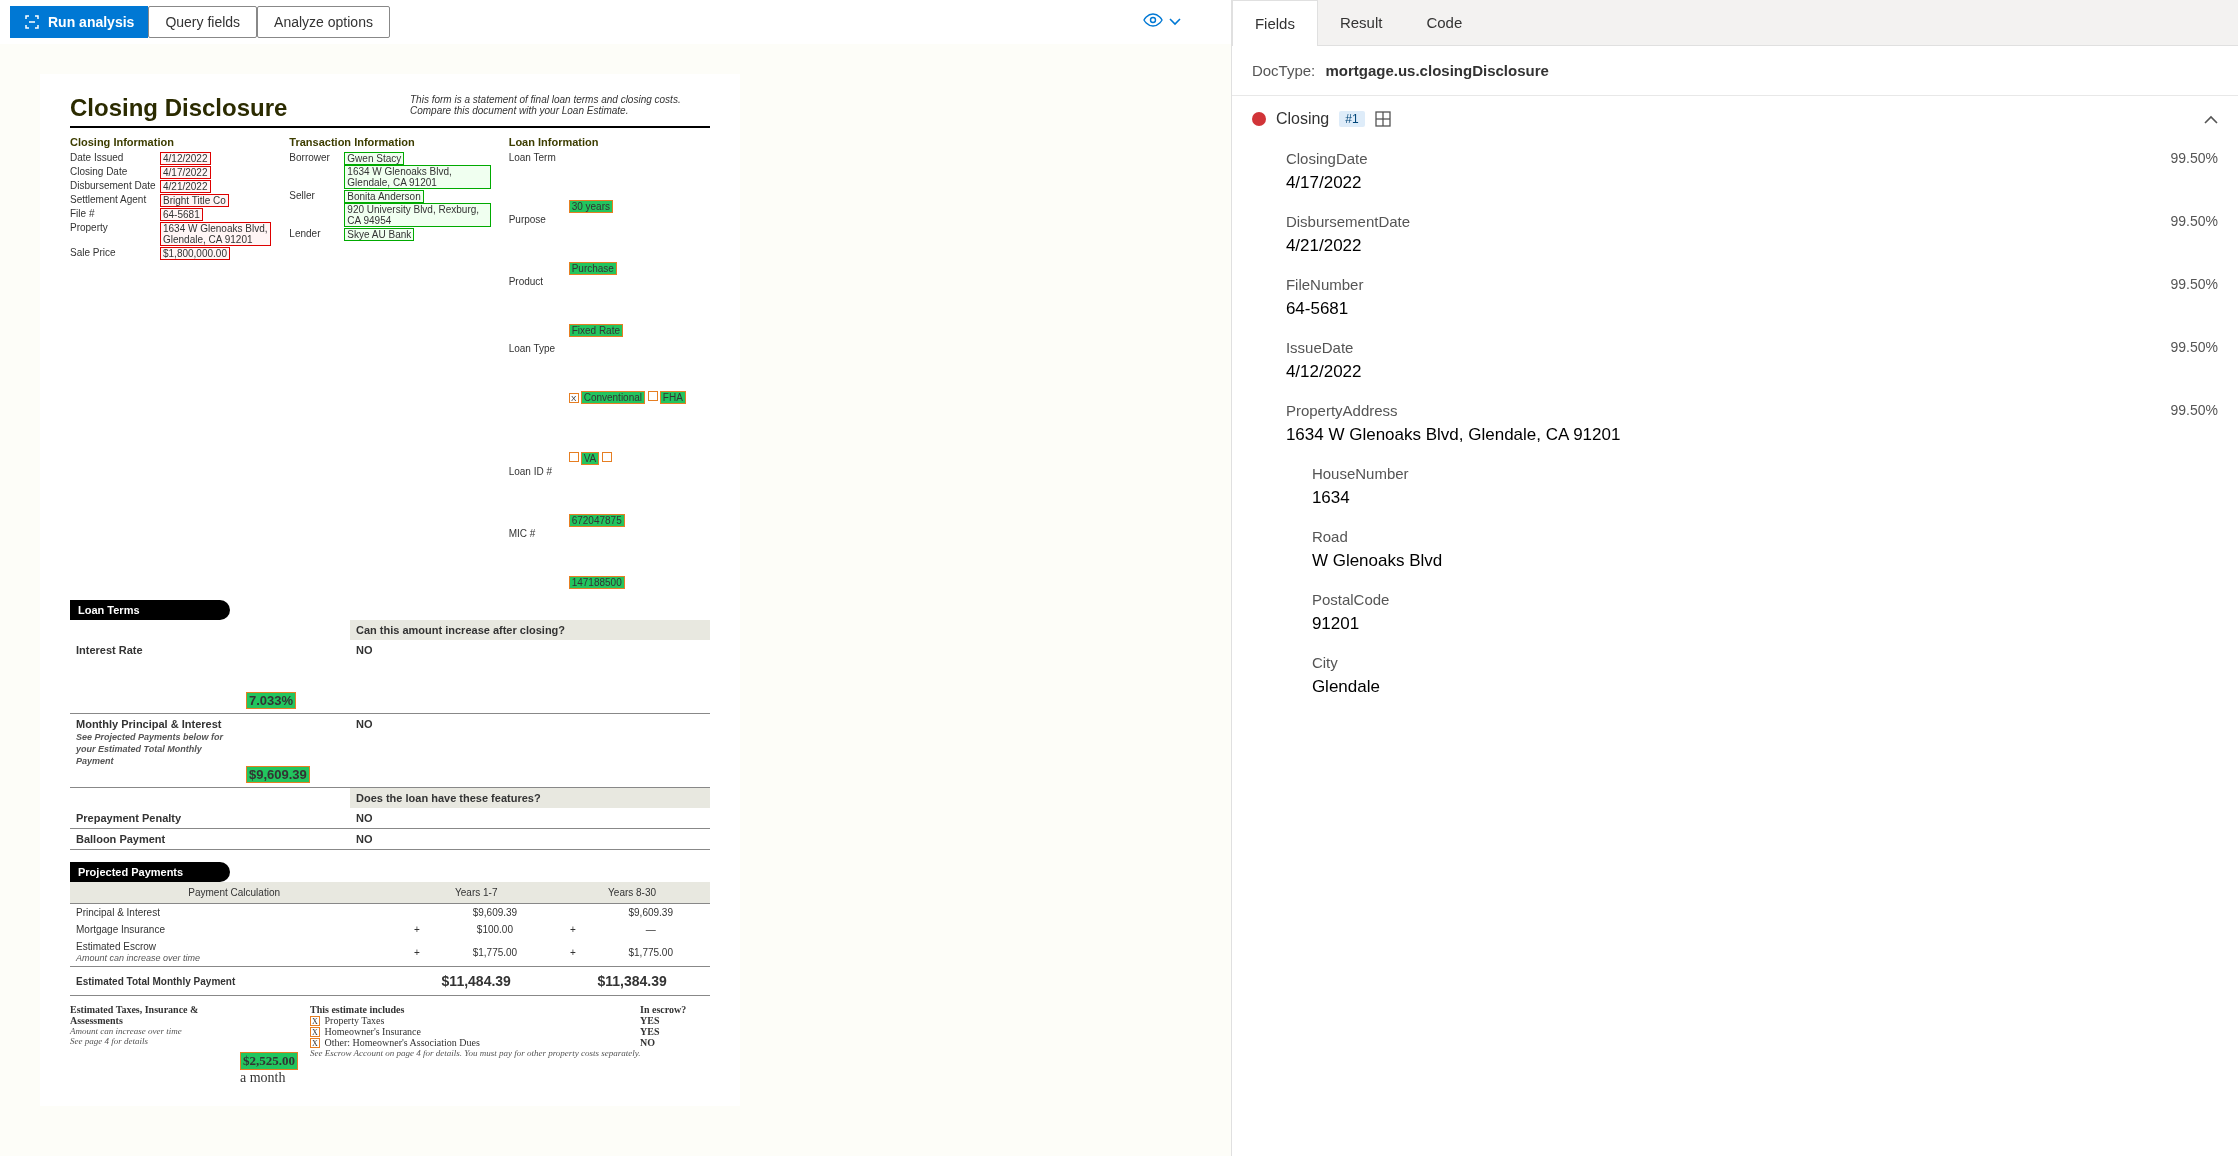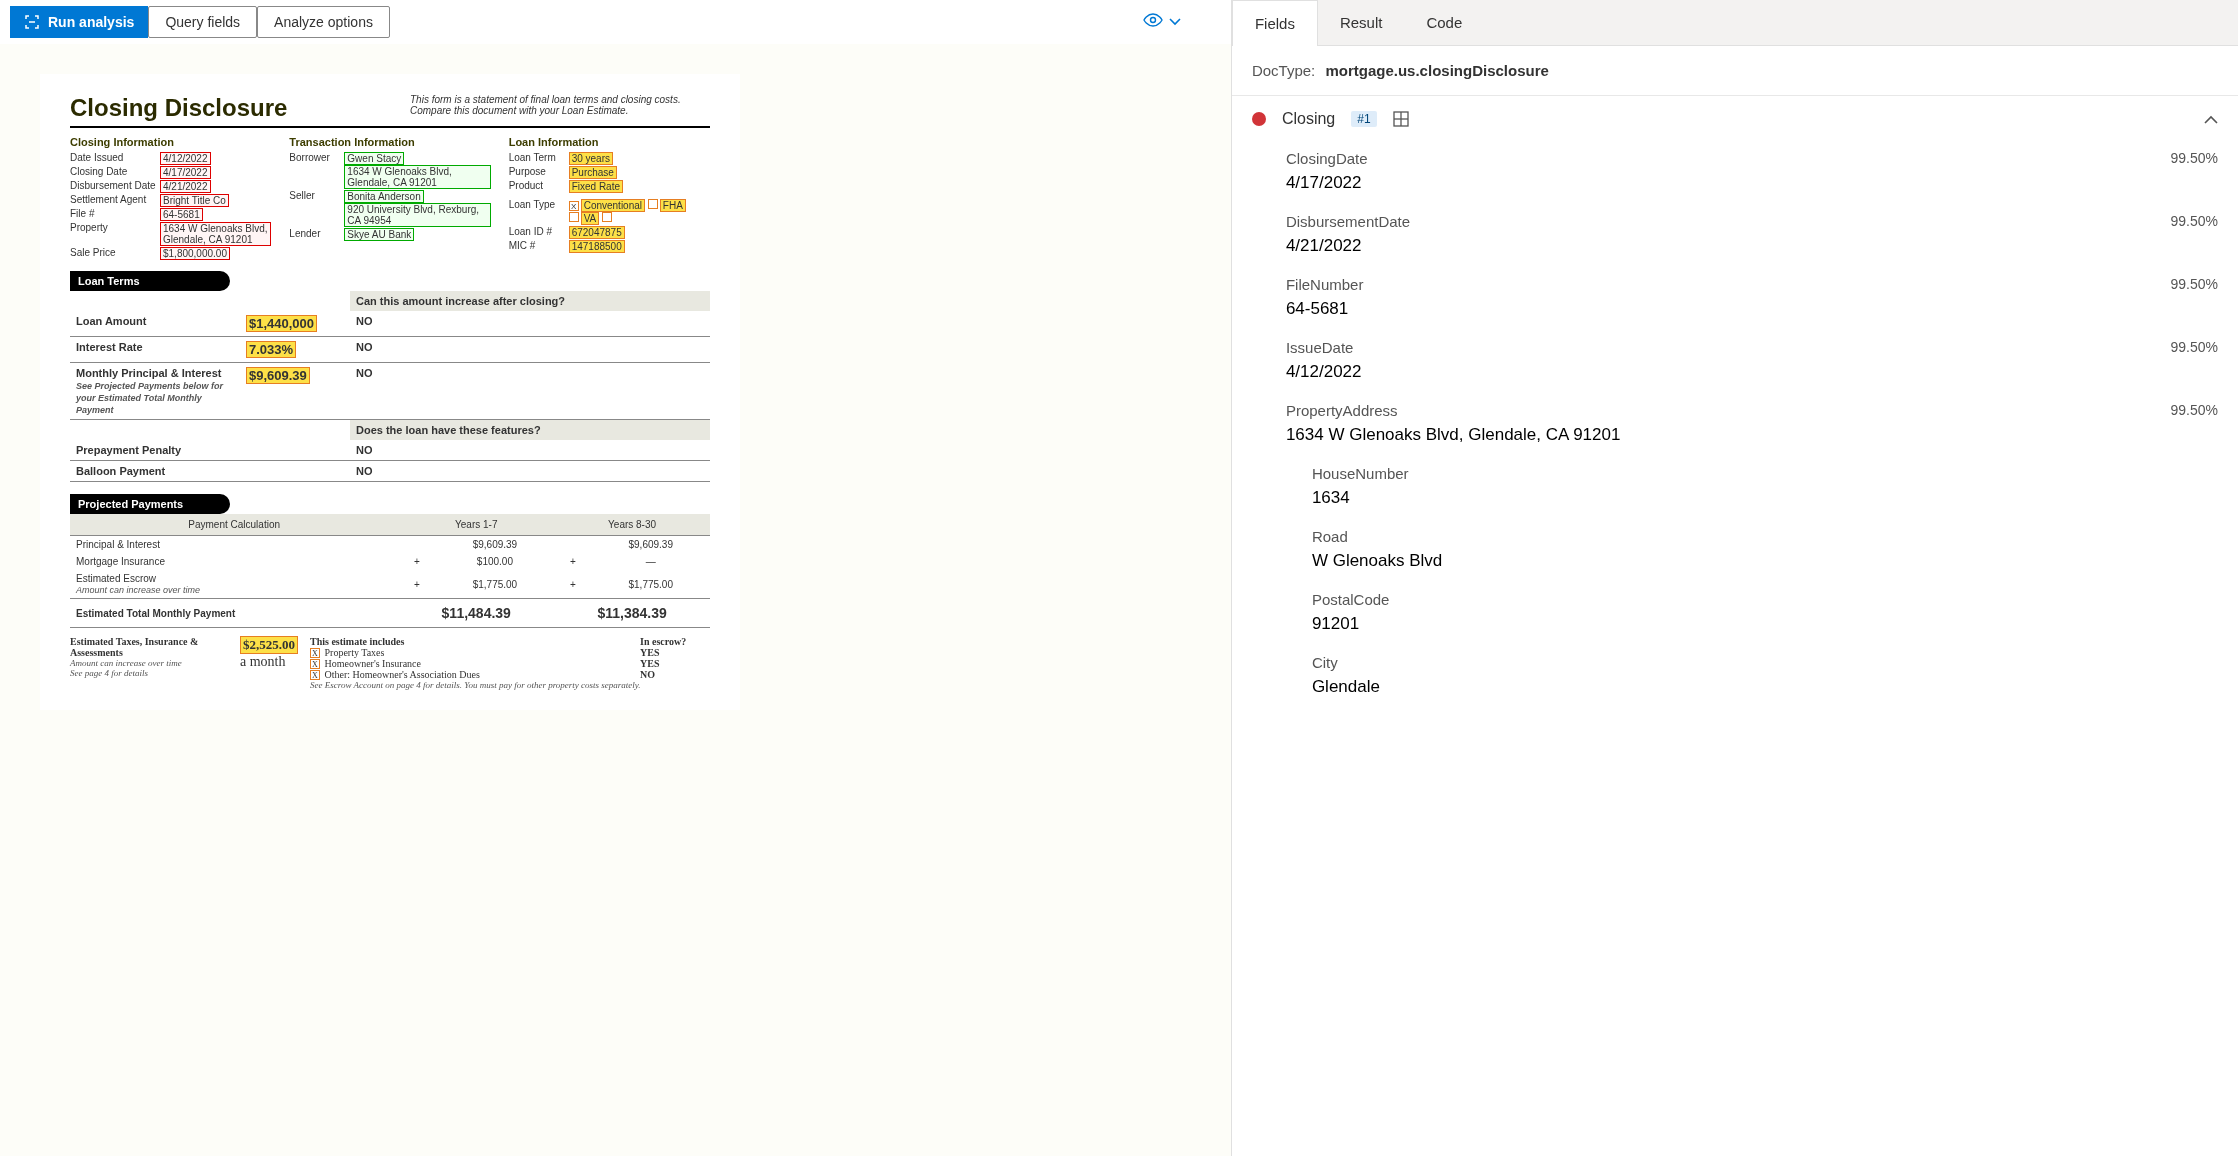--- a/index.html
+++ b/index.html
@@ -17,21 +17,21 @@
 .doc-title { font-size: 24px; font-weight: bold; color: #2b2b00; }
 .doc-subtitle { font-size: 10px; font-style: italic; color: #333; max-width: 300px; text-align: left; }
 .info-row { display: flex; gap: 18px; margin-bottom: 10px; font-size: 10px; }
 .info-col { flex: 1; }
 .info-col h4 { color: #3d3d00; font-weight: bold; font-size: 11px; margin-bottom: 4px; }
 .info-line { display: flex; margin-bottom: 1px; }
 .info-label { flex: 0 0 90px; color: #333; }
 .info-value { flex: 1; }
 .hl-red { border: 1px solid #d00; padding: 0 2px; display: inline-block; background: #fff5f5; }
 .hl-green { border: 1px solid #0a0; padding: 0 2px; display: inline-block; background: #f0fff0; }
-.hl-orange { border: 1px solid #e67e22; padding: 0 2px; display: inline-block; background: #fde047; }
+.hl-orange { border: 1px solid #e67e22; padding: 0 2px; display: inline-block; background: #22c55e; margin-top: 48px; }
 .section-black { background: #000; color: #fff; font-weight: bold; padding: 4px 8px; font-size: 11px; display: inline-block; border-radius: 0 12px 12px 0; min-width: 160px; }
 .loan-table { width: 100%; border-collapse: collapse; margin-bottom: 12px; }
 .loan-table td { padding: 4px 6px; font-size: 11px; vertical-align: top; }
 .loan-table .q-header { background: #e8e8e0; font-weight: bold; }
 .loan-table .row-border td { border-bottom: 1px solid #888; }
 .loan-table .label-cell { font-weight: bold; }
 .big-val { font-size: 13px; font-weight: bold; }
 .small-note { font-size: 9px; font-style: italic; color: #555; }
 .proj-table { width: 100%; border-collapse: collapse; font-size: 10px; }
 .proj-table th { background: #e8e8e0; padding: 5px; font-weight: normal; text-align: center; border-bottom: 1px solid #888; }
@@ -45,21 +45,21 @@
 .chk { display: inline-block; width: 10px; height: 10px; border: 1px solid #e67e22; text-align: center; line-height: 9px; font-size: 8px; margin-right: 2px; }
 
 .right-panel { flex: 1; display: flex; flex-direction: column; background: #faf9f8; border-left: 1px solid #e0e0e0; overflow: hidden; }
 .tabs { display: flex; background: #f3f2f1; border-bottom: 1px solid #e0e0e0; }
 .tab { padding: 14px 22px; font-size: 15px; color: #333; cursor: pointer; }
 .tab.active { background: #fff; border-top: 1px solid #e0e0e0; border-left: 1px solid #e0e0e0; border-right: 1px solid #e0e0e0; margin-bottom: -1px; }
 .doc-type-line { padding: 16px 20px; font-size: 15px; border-bottom: 1px solid #e8e8e8; background: #fff; }
 .doc-type-line .dt-label { color: #555; margin-right: 6px; }
 .doc-type-line .dt-value { font-weight: 600; }
 .fields-scroll { flex: 1; overflow-y: auto; background: #fff; }
-.group-header { display: flex; align-items: center; padding: 14px 20px; gap: 16px; }
+.group-header { display: flex; align-items: center; padding: 14px 20px; gap: 10px; }
 .red-dot { width: 14px; height: 14px; background: #d13438; border-radius: 50%; }
 .group-title { font-size: 16px; color: #333; }
 .badge { background: #deecf9; color: #004578; padding: 1px 6px; font-size: 12px; border-radius: 2px; }
 .grid-icon { width: 16px; height: 16px; color: #555; }
 .chevron-up { margin-left: auto; color: #555; }
 .field-item { padding: 8px 20px 12px 54px; }
 .field-name-row { display: flex; justify-content: space-between; align-items: flex-start; margin-bottom: 6px; }
 .field-name { font-size: 15px; color: #555; }
 .field-conf { font-size: 14px; color: #555; }
 .field-value { font-size: 17px; color: #000; font-weight: 400; }
@@ -182,25 +182,20 @@
 
       <div class="section-black">Loan Terms</div>
       <table class="loan-table">
         <tbody>
             <tr>
               <td style="width:170px"></td>
               <td style="width:110px"></td>
               <td class="q-header">Can this amount increase after closing?</td>
             </tr>
         <tr class="row-border">
-              <td class="label-cell">Loan Amount</td>
-              <td><span class="hl-orange big-val">$1,440,000</span></td>
-              <td class="big-val">NO</td>
-            </tr>
-        <tr class="row-border">
               <td class="label-cell">Interest Rate</td>
               <td><span class="hl-orange big-val">7.033%</span></td>
               <td class="big-val">NO</td>
             </tr>
         <tr class="row-border">
               <td class="label-cell"><span>Monthly Principal &amp; Interest</span><br><span class="small-note">See Projected Payments below for your Estimated Total Monthly Payment</span></td>
               <td><span class="hl-orange big-val">$9,609.39</span></td>
               <td class="big-val">NO</td>
             </tr>
         <tr>

